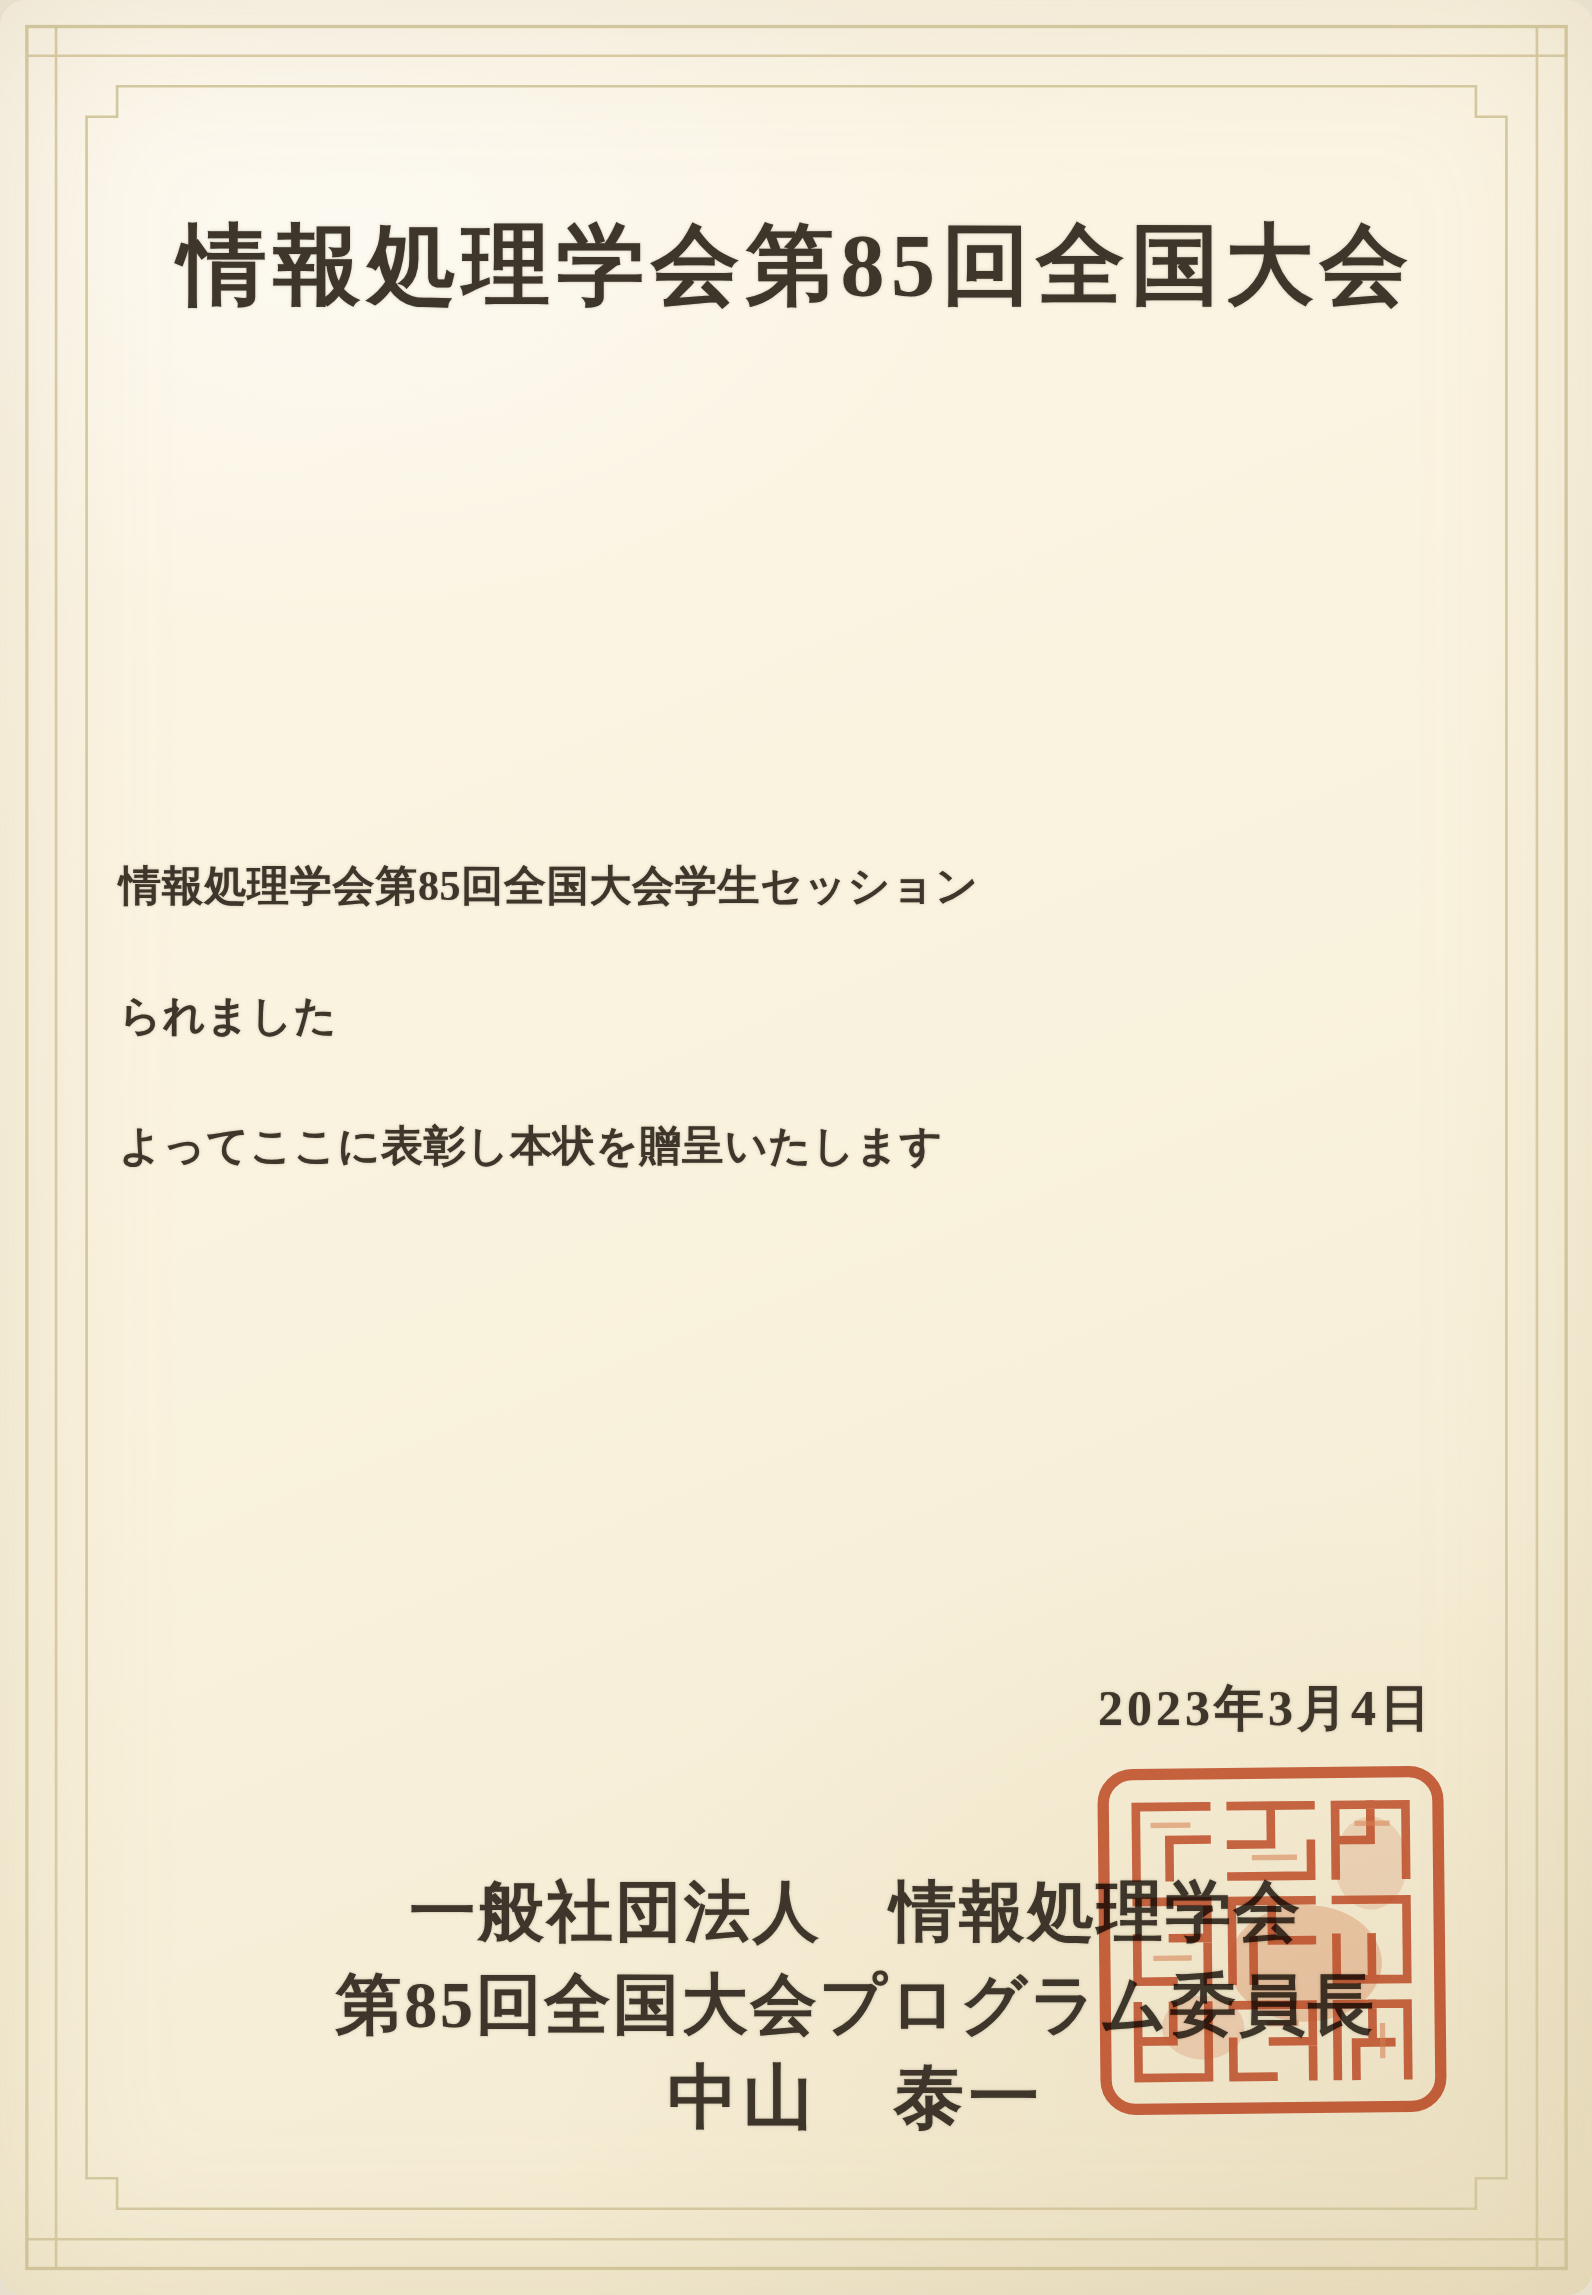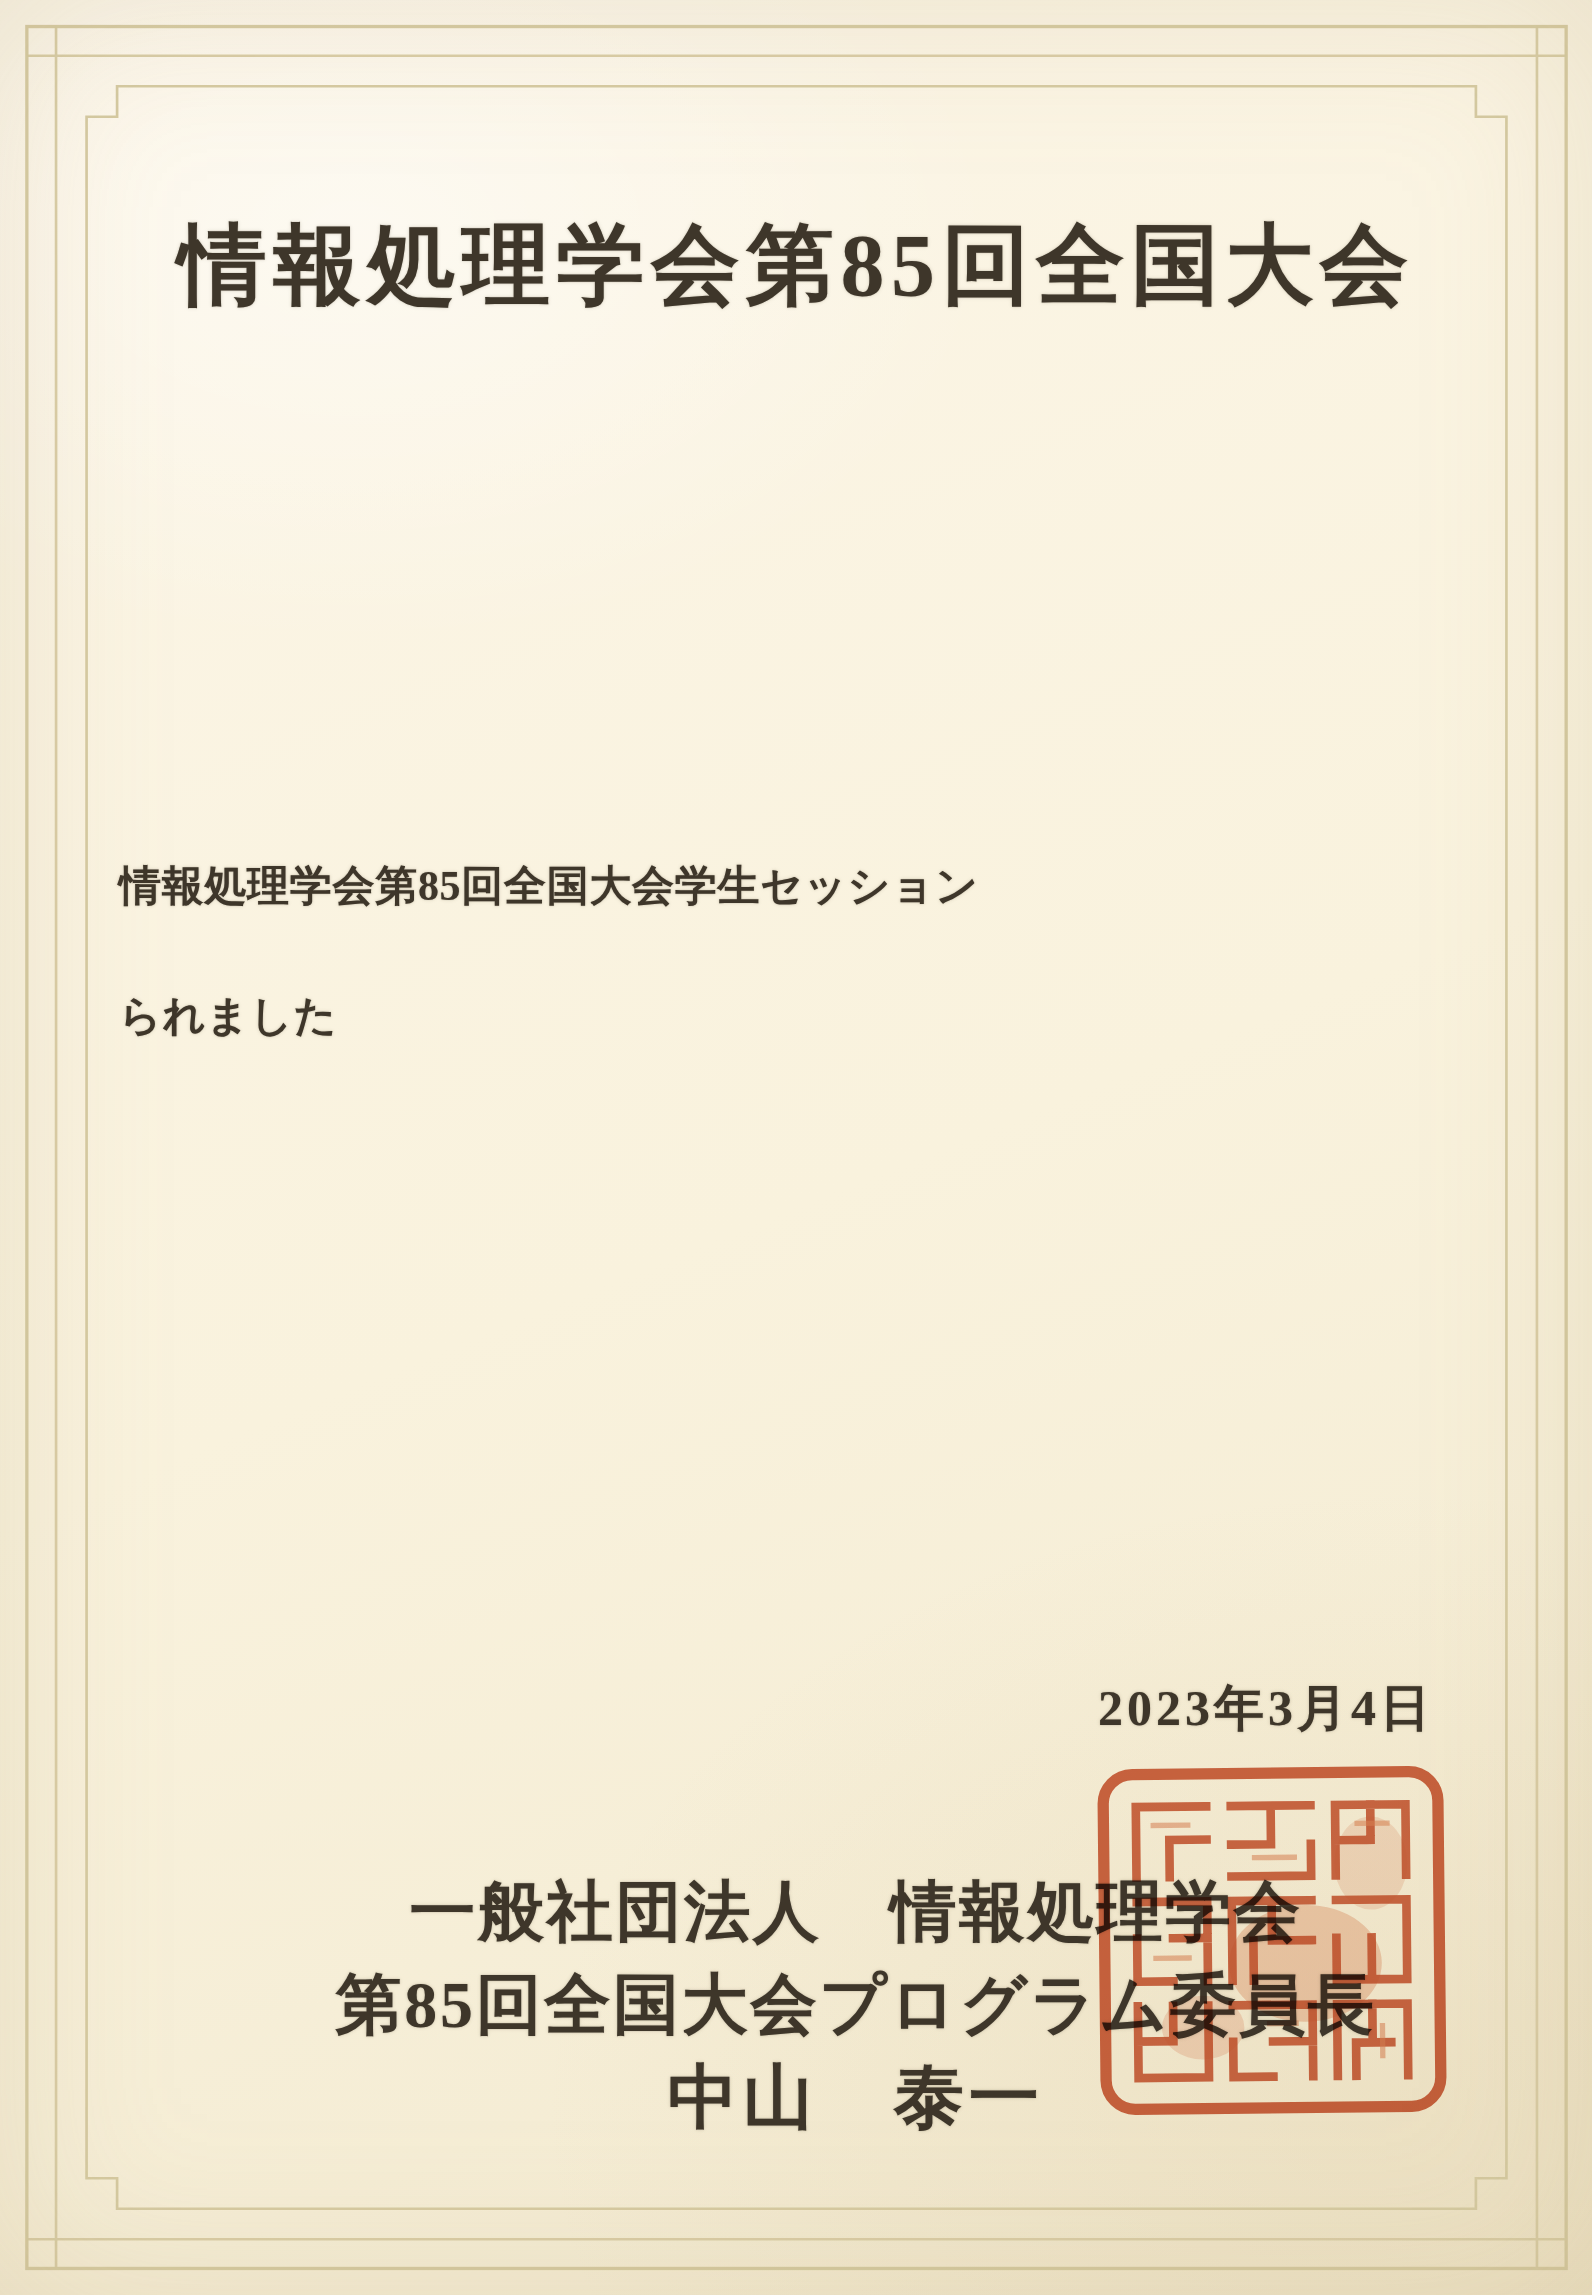--- a/index.html
+++ b/index.html
@@ -6,20 +6,21 @@
   .page{
     position:relative;
     width:1593px;height:2295px;
     overflow:hidden;
     background:
       radial-gradient(929px 597px at 22% 10%, rgba(255,255,255,.45), rgba(255,255,255,0) 70%),
       radial-gradient(1195px 863px at 88% 92%, rgba(198,172,118,.16), rgba(198,172,118,0) 72%),
       linear-gradient(158deg,#fcf6e8 0%,#f9f2dd 52%,#f2e9cf 100%);
     font-family:"Liberation Serif","DejaVu Serif",serif;
     color:#3e362a;
+    border-radius:26px;
   }
   .page::after{
     content:"";position:absolute;inset:0;pointer-events:none;
     box-shadow:inset 0 0 173px rgba(178,156,104,.22);
   }
   .frame{position:absolute;left:0;top:0;}
   .ink{ text-shadow:0 0 1.3px rgba(64,54,36,.38), 0 0 4px rgba(64,54,36,.12); }
 
   .title{position:absolute;left:0;right:0;text-align:center;font-weight:bold;line-height:1;white-space:nowrap;}
   .title.l1{top:222px;font-size:88px;letter-spacing:6.6px;}
@@ -67,20 +68,21 @@
              L2270,3283 L2224,3283 L2224,3329
              L176,3329 L176,3283 L130,3283 Z"></path>
   </svg>
 
   <div class="title l1 ink">情報処理学会第85回全国大会</div>
 
 
   <div class="bodytext">
     <div class="bline ink">情報処理学会第85回全国大会学生セッション</div>
     <div class="bline ink">られました</div>
+    <div class="bline ink">よってここに表彰し本状を贈呈いたします</div>
   </div>
 
   <div class="date ink">2023年3月4日</div>
 
   <div class="issuer">
     <div class="iline ink">一般社団法人　情報処理学会</div>
     <div class="iline ink">第85回全国大会プログラム委員長</div>
     <div class="iline iname ink">中山　泰一</div>
   </div>
 

